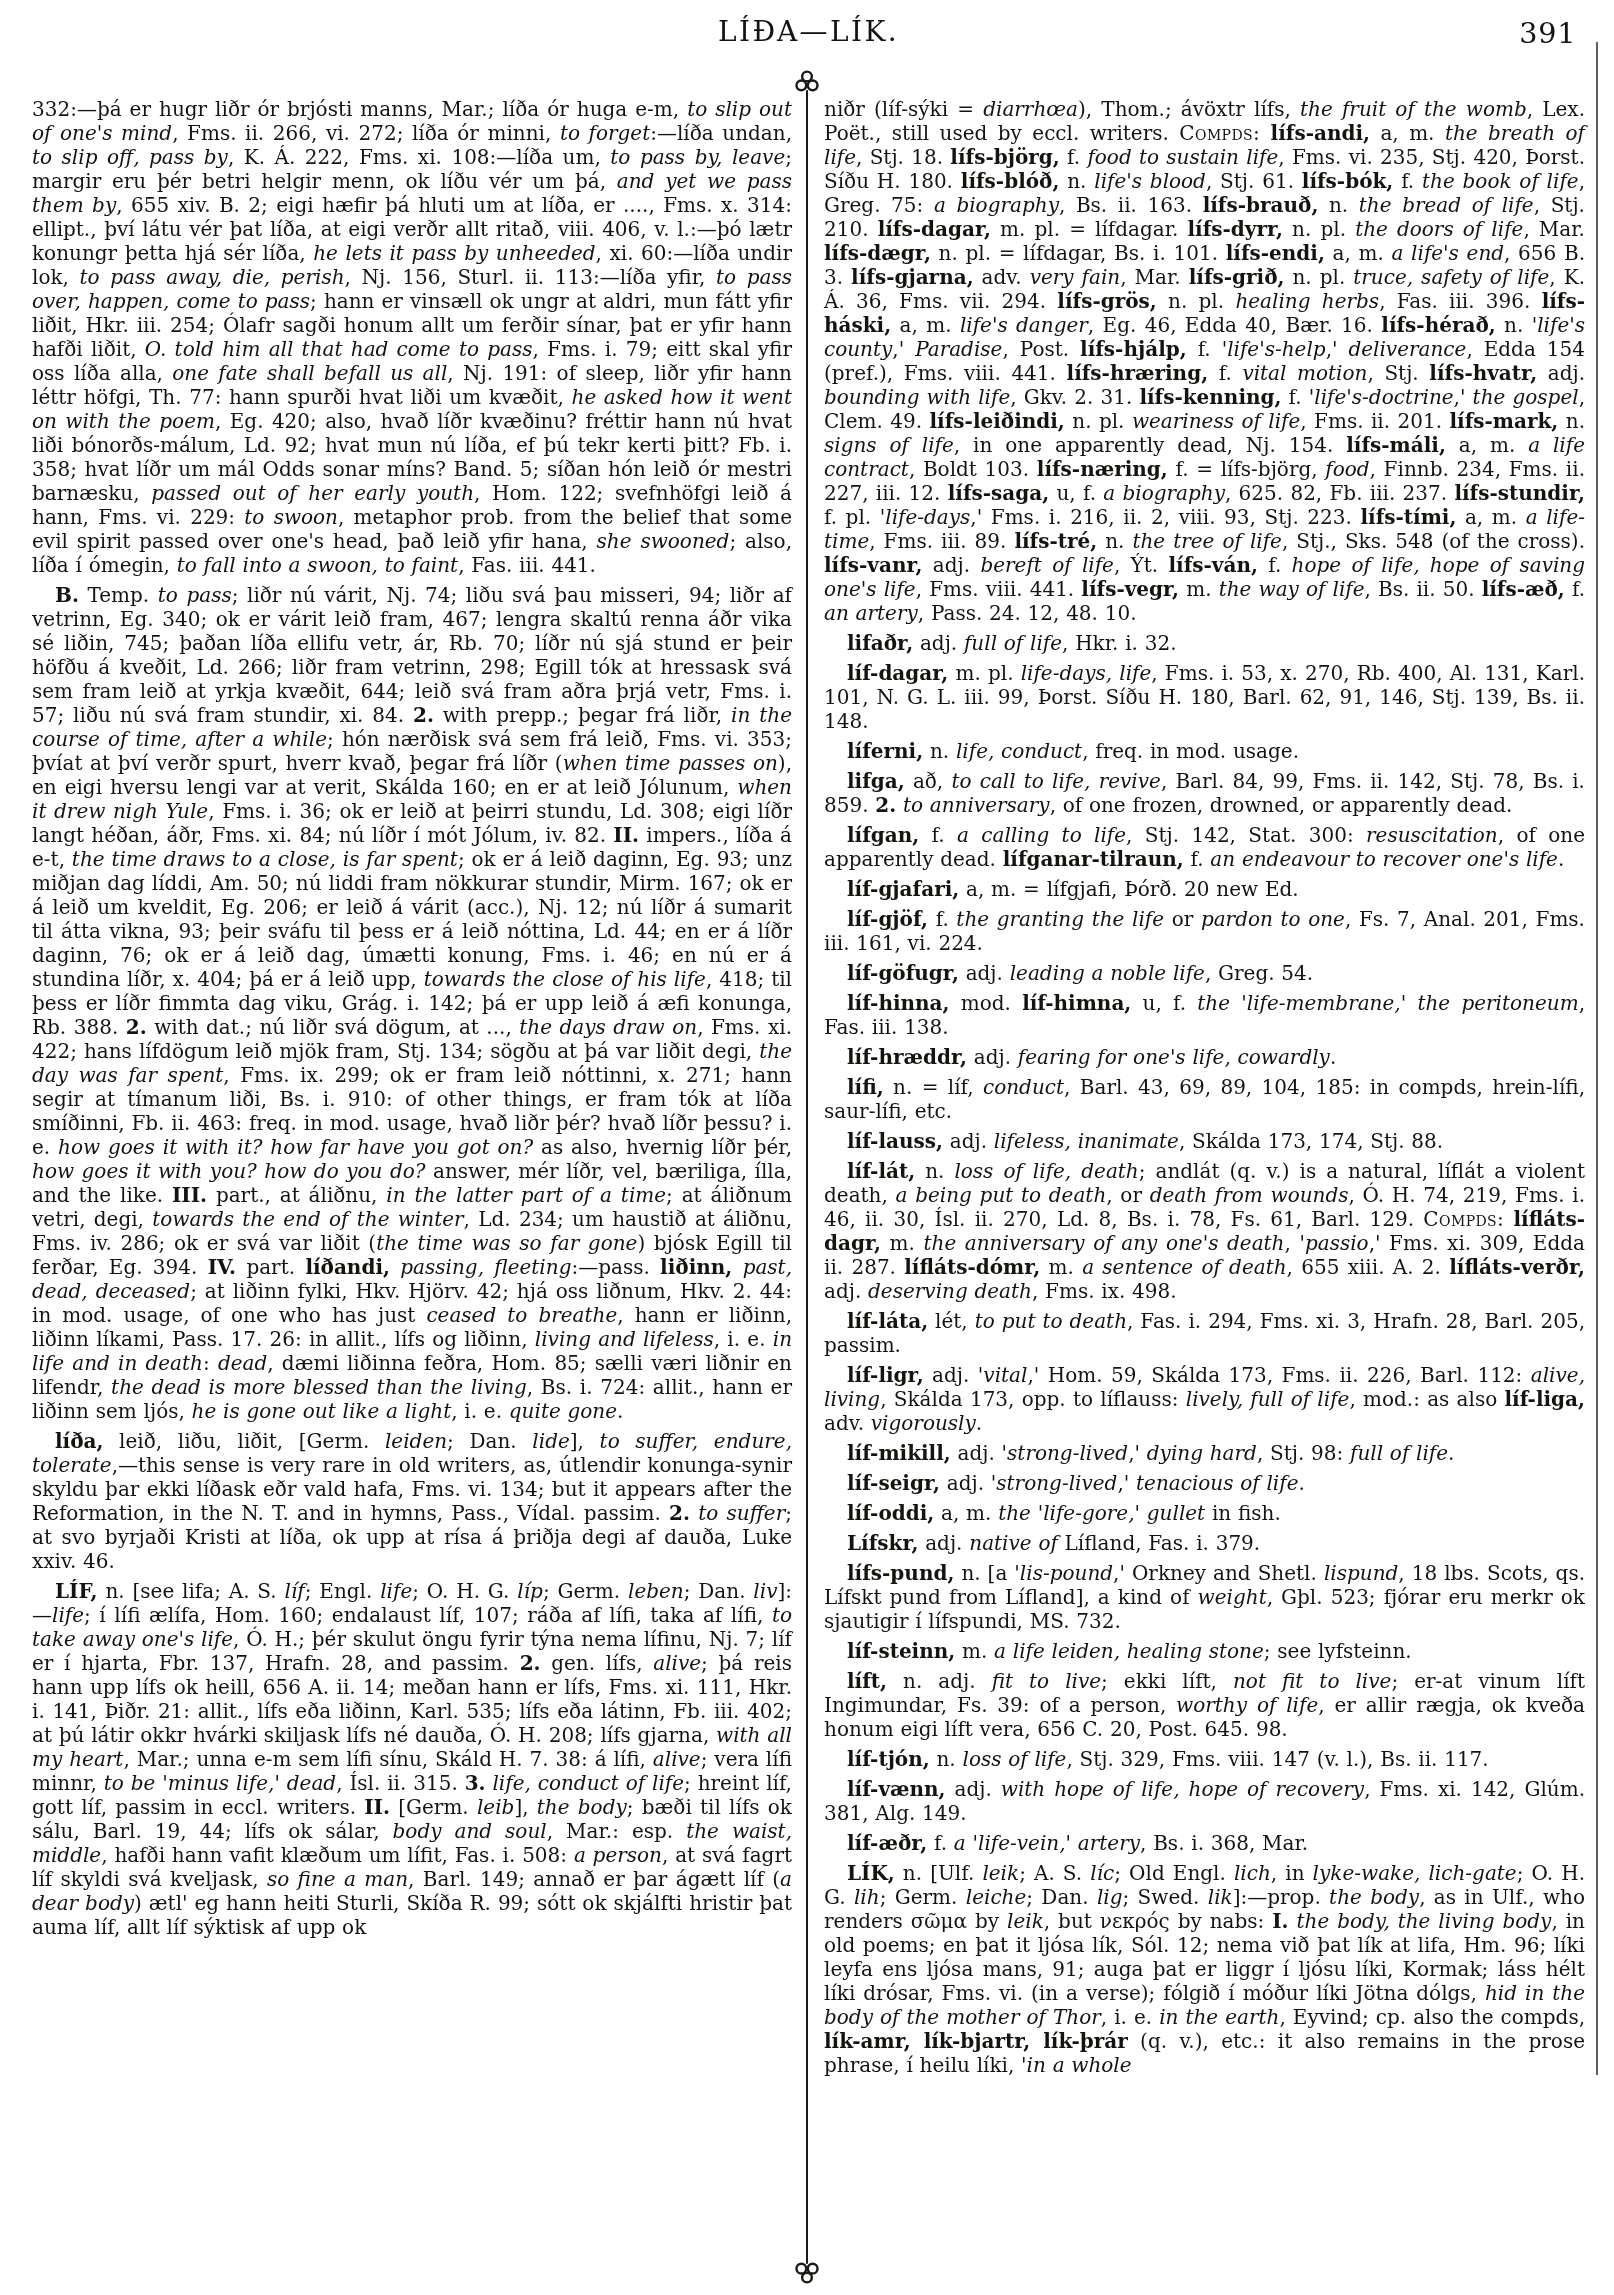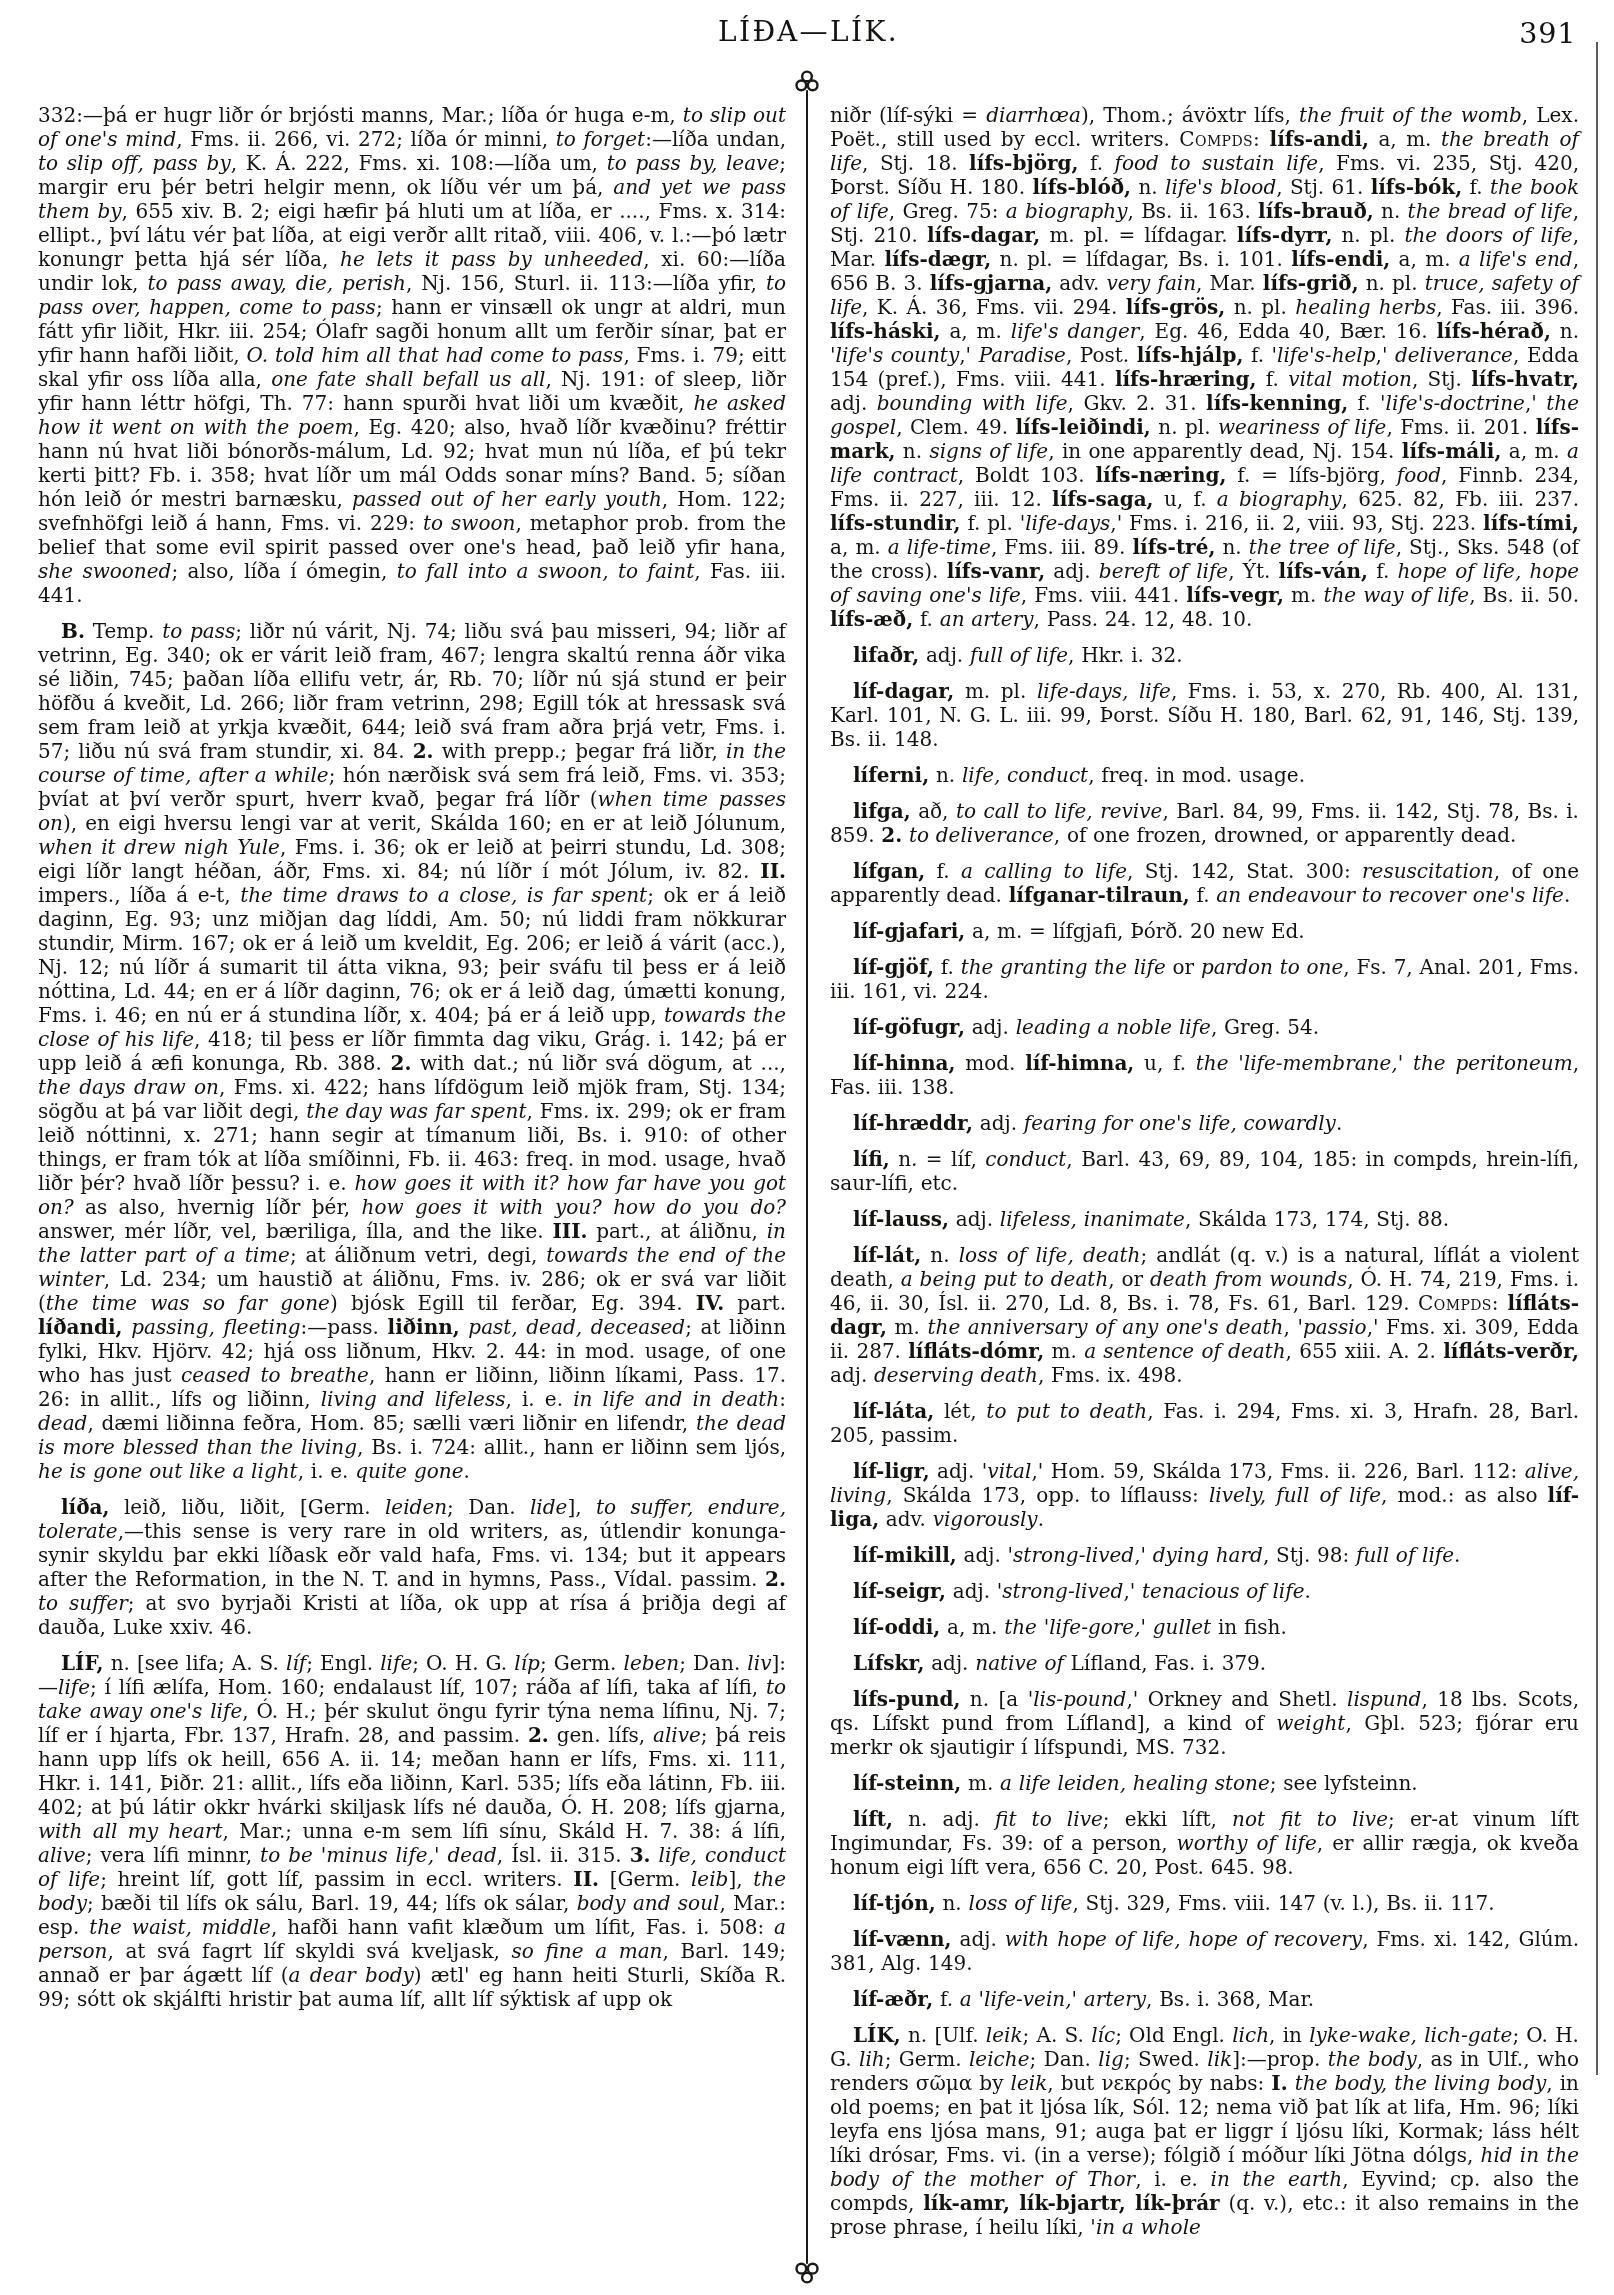--- a/index.html
+++ b/index.html
@@ -15,21 +15,21 @@
     font-weight:normal;
   }
   .pageno{position:absolute;right:14.7px;top:1.6px;font-size:28.6px;letter-spacing:0.8px;margin-left:12px;}
   .col{
     position:absolute;top:91px;height:2188px;overflow:hidden;
     font-size:20px;line-height:24px;text-align:justify;
     word-spacing:0.02em;
   }
   .col-left{left:26px;width:772px;}
   .col-right{left:818px;width:773px;}
-  .para{margin:12px;}
+  .para{margin:6px;}
   .para.ind{text-indent:1.15em;}
   .sc{font-variant:small-caps;letter-spacing:0.4px;}
   b{font-weight:bold;}
   i{font-style:italic;}
   .divider-line{
     position:absolute;left:806px;top:108px;width:1.6px;height:2136px;
     background:#1c1a17;
   }
   .ornament{position:absolute;left:793px;width:28px;height:42px;}
   .ornament.top{top:70px;}
@@ -53,21 +53,21 @@
       <p class="para">332:—þá er hugr liðr ór brjósti manns, Mar.; líða ór huga e-m, <i>to slip out of one's mind</i>, Fms. ii. 266, vi. 272; líða ór minni, <i>to forget</i>:—líða undan, <i>to slip off, pass by</i>, K. Á. 222, Fms. xi. 108:—líða um, <i>to pass by, leave</i>; margir eru þér betri helgir menn, ok líðu vér um þá, <i>and yet we pass them by</i>, 655 xiv. B. 2; eigi hæfir þá hluti um at líða, er ...., Fms. x. 314: ellipt., því látu vér þat líða, at eigi verðr allt ritað, viii. 406, v. l.:—þó lætr konungr þetta hjá sér líða, <i>he lets it pass by unheeded</i>, xi. 60:—líða undir lok, <i>to pass away, die, perish</i>, Nj. 156, Sturl. ii. 113:—líða yfir, <i>to pass over, happen, come to pass</i>; hann er vinsæll ok ungr at aldri, mun fátt yfir liðit, Hkr. iii. 254; Ólafr sagði honum allt um ferðir sínar, þat er yfir hann hafði liðit, <i>O. told him all that had come to pass</i>, Fms. i. 79; eitt skal yfir oss líða alla, <i>one fate shall befall us all</i>, Nj. 191: of sleep, liðr yfir hann léttr höfgi, Th. 77: hann spurði hvat liði um kvæðit, <i>he asked how it went on with the poem</i>, Eg. 420; also, hvað líðr kvæðinu? fréttir hann nú hvat liði bónorðs-málum, Ld. 92; hvat mun nú líða, ef þú tekr kerti þitt? Fb. i. 358; hvat líðr um mál Odds sonar míns? Band. 5; síðan hón leið ór mestri barnæsku, <i>passed out of her early youth</i>, Hom. 122; svefnhöfgi leið á hann, Fms. vi. 229: <i>to swoon</i>, metaphor prob. from the belief that some evil spirit passed over one's head, það leið yfir hana, <i>she swooned</i>; also, líða í ómegin, <i>to fall into a swoon, to faint</i>, Fas. iii. 441.</p>
       <p class="para ind"><b>B.</b> Temp. <i>to pass</i>; liðr nú várit, Nj. 74; liðu svá þau misseri, 94; liðr af vetrinn, Eg. 340; ok er várit leið fram, 467; lengra skaltú renna áðr vika sé liðin, 745; þaðan líða ellifu vetr, ár, Rb. 70; líðr nú sjá stund er þeir höfðu á kveðit, Ld. 266; liðr fram vetrinn, 298; Egill tók at hressask svá sem fram leið at yrkja kvæðit, 644; leið svá fram aðra þrjá vetr, Fms. i. 57; liðu nú svá fram stundir, xi. 84. <b>2.</b> with prepp.; þegar frá liðr, <i>in the course of time, after a while</i>; hón nærðisk svá sem frá leið, Fms. vi. 353; þvíat at því verðr spurt, hverr kvað, þegar frá líðr (<i>when time passes on</i>), en eigi hversu lengi var at verit, Skálda 160; en er at leið Jólunum, <i>when it drew nigh Yule</i>, Fms. i. 36; ok er leið at þeirri stundu, Ld. 308; eigi líðr langt héðan, áðr, Fms. xi. 84; nú líðr í mót Jólum, iv. 82. <b>II.</b> impers., líða á e-t, <i>the time draws to a close, is far spent</i>; ok er á leið daginn, Eg. 93; unz miðjan dag líddi, Am. 50; nú liddi fram nökkurar stundir, Mirm. 167; ok er á leið um kveldit, Eg. 206; er leið á várit (acc.), Nj. 12; nú líðr á sumarit til átta vikna, 93; þeir sváfu til þess er á leið nóttina, Ld. 44; en er á líðr daginn, 76; ok er á leið dag, úmætti konung, Fms. i. 46; en nú er á stundina líðr, x. 404; þá er á leið upp, <i>towards the close of his life</i>, 418; til þess er líðr fimmta dag viku, Grág. i. 142; þá er upp leið á æfi konunga, Rb. 388. <b>2.</b> with dat.; nú liðr svá dögum, at ..., <i>the days draw on</i>, Fms. xi. 422; hans lífdögum leið mjök fram, Stj. 134; sögðu at þá var liðit degi, <i>the day was far spent</i>, Fms. ix. 299; ok er fram leið nóttinni, x. 271; hann segir at tímanum liði, Bs. i. 910: of other things, er fram tók at líða smíðinni, Fb. ii. 463: freq. in mod. usage, hvað liðr þér? hvað líðr þessu? i. e. <i>how goes it with it? how far have you got on?</i> as also, hvernig líðr þér, <i>how goes it with you? how do you do?</i> answer, mér líðr, vel, bæriliga, ílla, and the like. <b>III.</b> part., at áliðnu, <i>in the latter part of a time</i>; at áliðnum vetri, degi, <i>towards the end of the winter</i>, Ld. 234; um haustið at áliðnu, Fms. iv. 286; ok er svá var liðit (<i>the time was so far gone</i>) bjósk Egill til ferðar, Eg. 394. <b>IV.</b> part. <b>líðandi,</b> <i>passing, fleeting</i>:—pass. <b>liðinn,</b> <i>past, dead, deceased</i>; at liðinn fylki, Hkv. Hjörv. 42; hjá oss liðnum, Hkv. 2. 44: in mod. usage, of one who has just <i>ceased to breathe</i>, hann er liðinn, liðinn líkami, Pass. 17. 26: in allit., lífs og liðinn, <i>living and lifeless</i>, i. e. <i>in life and in death</i>: <i>dead</i>, dæmi liðinna feðra, Hom. 85; sælli væri liðnir en lifendr, <i>the dead is more blessed than the living</i>, Bs. i. 724: allit., hann er liðinn sem ljós, <i>he is gone out like a light</i>, i. e. <i>quite gone</i>.</p>
       <p class="para ind"><b>líða,</b> leið, liðu, liðit, [Germ. <i>leiden</i>; Dan. <i>lide</i>], <i>to suffer, endure, tolerate</i>,—this sense is very rare in old writers, as, útlendir konunga-synir skyldu þar ekki líðask eðr vald hafa, Fms. vi. 134; but it appears after the Reformation, in the N. T. and in hymns, Pass., Vídal. passim. <b>2.</b> <i>to suffer</i>; at svo byrjaði Kristi at líða, ok upp at rísa á þriðja degi af dauða, Luke xxiv. 46.</p>
       <p class="para ind"><b>LÍF,</b> n. [see lifa; A. S. <i>líf</i>; Engl. <i>life</i>; O. H. G. <i>líp</i>; Germ. <i>leben</i>; Dan. <i>liv</i>]:—<i>life</i>; í lífi ælífa, Hom. 160; endalaust líf, 107; ráða af lífi, taka af lífi, <i>to take away one's life</i>, Ó. H.; þér skulut öngu fyrir týna nema lífinu, Nj. 7; líf er í hjarta, Fbr. 137, Hrafn. 28, and passim. <b>2.</b> gen. lífs, <i>alive</i>; þá reis hann upp lífs ok heill, 656 A. ii. 14; meðan hann er lífs, Fms. xi. 111, Hkr. i. 141, Þiðr. 21: allit., lífs eða liðinn, Karl. 535; lífs eða látinn, Fb. iii. 402; at þú látir okkr hvárki skiljask lífs né dauða, Ó. H. 208; lífs gjarna, <i>with all my heart</i>, Mar.; unna e-m sem lífi sínu, Skáld H. 7. 38: á lífi, <i>alive</i>; vera lífi minnr, <i>to be 'minus life,' dead</i>, Ísl. ii. 315. <b>3.</b> <i>life, conduct of life</i>; hreint líf, gott líf, passim in eccl. writers. <b>II.</b> [Germ. <i>leib</i>], <i>the body</i>; bæði til lífs ok sálu, Barl. 19, 44; lífs ok sálar, <i>body and soul</i>, Mar.: esp. <i>the waist, middle</i>, hafði hann vafit klæðum um lífit, Fas. i. 508: <i>a person</i>, at svá fagrt líf skyldi svá kveljask, <i>so fine a man</i>, Barl. 149; annað er þar ágætt líf (<i>a dear body</i>) ætl' eg hann heiti Sturli, Skíða R. 99; sótt ok skjálfti hristir þat auma líf, allt líf sýktisk af upp ok</p>
     </div>
   <div class="col col-right">
       <p class="para">niðr (líf-sýki = <i>diarrhœa</i>), Thom.; ávöxtr lífs, <i>the fruit of the womb</i>, Lex. Poët., still used by eccl. writers. <span class="sc">Compds:</span> <b>lífs-andi,</b> a, m. <i>the breath of life</i>, Stj. 18. <b>lífs-björg,</b> f. <i>food to sustain life</i>, Fms. vi. 235, Stj. 420, Þorst. Síðu H. 180. <b>lífs-blóð,</b> n. <i>life's blood</i>, Stj. 61. <b>lífs-bók,</b> f. <i>the book of life</i>, Greg. 75: <i>a biography</i>, Bs. ii. 163. <b>lífs-brauð,</b> n. <i>the bread of life</i>, Stj. 210. <b>lífs-dagar,</b> m. pl. = lífdagar. <b>lífs-dyrr,</b> n. pl. <i>the doors of life</i>, Mar. <b>lífs-dægr,</b> n. pl. = lífdagar, Bs. i. 101. <b>lífs-endi,</b> a, m. <i>a life's end</i>, 656 B. 3. <b>lífs-gjarna,</b> adv. <i>very fain</i>, Mar. <b>lífs-grið,</b> n. pl. <i>truce, safety of life</i>, K. Á. 36, Fms. vii. 294. <b>lífs-grös,</b> n. pl. <i>healing herbs</i>, Fas. iii. 396. <b>lífs-háski,</b> a, m. <i>life's danger</i>, Eg. 46, Edda 40, Bær. 16. <b>lífs-hérað,</b> n. '<i>life's county</i>,' <i>Paradise</i>, Post. <b>lífs-hjálp,</b> f. '<i>life's-help</i>,' <i>deliverance</i>, Edda 154 (pref.), Fms. viii. 441. <b>lífs-hræring,</b> f. <i>vital motion</i>, Stj. <b>lífs-hvatr,</b> adj. <i>bounding with life</i>, Gkv. 2. 31. <b>lífs-kenning,</b> f. '<i>life's-doctrine</i>,' <i>the gospel</i>, Clem. 49. <b>lífs-leiðindi,</b> n. pl. <i>weariness of life</i>, Fms. ii. 201. <b>lífs-mark,</b> n. <i>signs of life</i>, in one apparently dead, Nj. 154. <b>lífs-máli,</b> a, m. <i>a life contract</i>, Boldt 103. <b>lífs-næring,</b> f. = lífs-björg, <i>food</i>, Finnb. 234, Fms. ii. 227, iii. 12. <b>lífs-saga,</b> u, f. <i>a biography</i>, 625. 82, Fb. iii. 237. <b>lífs-stundir,</b> f. pl. '<i>life-days</i>,' Fms. i. 216, ii. 2, viii. 93, Stj. 223. <b>lífs-tími,</b> a, m. <i>a life-time</i>, Fms. iii. 89. <b>lífs-tré,</b> n. <i>the tree of life</i>, Stj., Sks. 548 (of the cross). <b>lífs-vanr,</b> adj. <i>bereft of life</i>, Ýt. <b>lífs-ván,</b> f. <i>hope of life, hope of saving one's life</i>, Fms. viii. 441. <b>lífs-vegr,</b> m. <i>the way of life</i>, Bs. ii. 50. <b>lífs-æð,</b> f. <i>an artery</i>, Pass. 24. 12, 48. 10.</p>
       <p class="para ind"><b>lifaðr,</b> adj. <i>full of life</i>, Hkr. i. 32.</p>
       <p class="para ind"><b>líf-dagar,</b> m. pl. <i>life-days, life</i>, Fms. i. 53, x. 270, Rb. 400, Al. 131, Karl. 101, N. G. L. iii. 99, Þorst. Síðu H. 180, Barl. 62, 91, 146, Stj. 139, Bs. ii. 148.</p>
       <p class="para ind"><b>líferni,</b> n. <i>life, conduct</i>, freq. in mod. usage.</p>
-      <p class="para ind"><b>lifga,</b> að, <i>to call to life, revive</i>, Barl. 84, 99, Fms. ii. 142, Stj. 78, Bs. i. 859. <b>2.</b> <i>to deliverance</i>, of one frozen, drowned, or apparently dead.</p>
+      <p class="para ind"><b>lifga,</b> að, <i>to call to life, revive</i>, Barl. 84, 99, Fms. ii. 142, Stj. 78, Bs. i. 859. <b>2.</b> <i>to anniversary</i>, of one frozen, drowned, or apparently dead.</p>
       <p class="para ind"><b>lífgan,</b> f. <i>a calling to life</i>, Stj. 142, Stat. 300: <i>resuscitation</i>, of one apparently dead. <b>lífganar-tilraun,</b> f. <i>an endeavour to recover one's life</i>.</p>
       <p class="para ind"><b>líf-gjafari,</b> a, m. = lífgjafi, Þórð. 20 new Ed.</p>
       <p class="para ind"><b>líf-gjöf,</b> f. <i>the granting the life</i> or <i>pardon to one</i>, Fs. 7, Anal. 201, Fms. iii. 161, vi. 224.</p>
       <p class="para ind"><b>líf-göfugr,</b> adj. <i>leading a noble life</i>, Greg. 54.</p>
       <p class="para ind"><b>líf-hinna,</b> mod. <b>líf-himna,</b> u, f. <i>the 'life-membrane,' the peritoneum</i>, Fas. iii. 138.</p>
       <p class="para ind"><b>líf-hræddr,</b> adj. <i>fearing for one's life, cowardly</i>.</p>
       <p class="para ind"><b>lífi,</b> n. = líf, <i>conduct</i>, Barl. 43, 69, 89, 104, 185: in compds, hrein-lífi, saur-lífi, etc.</p>
       <p class="para ind"><b>líf-lauss,</b> adj. <i>lifeless, inanimate</i>, Skálda 173, 174, Stj. 88.</p>
       <p class="para ind"><b>líf-lát,</b> n. <i>loss of life, death</i>; andlát (q. v.) is a natural, líflát a violent death, <i>a being put to death</i>, or <i>death from wounds</i>, Ó. H. 74, 219, Fms. i. 46, ii. 30, Ísl. ii. 270, Ld. 8, Bs. i. 78, Fs. 61, Barl. 129. <span class="sc">Compds:</span> <b>lífláts-dagr,</b> m. <i>the anniversary of any one's death</i>, '<i>passio</i>,' Fms. xi. 309, Edda ii. 287. <b>lífláts-dómr,</b> m. <i>a sentence of death</i>, 655 xiii. A. 2. <b>lífláts-verðr,</b> adj. <i>deserving death</i>, Fms. ix. 498.</p>
       <p class="para ind"><b>líf-láta,</b> lét, <i>to put to death</i>, Fas. i. 294, Fms. xi. 3, Hrafn. 28, Barl. 205, passim.</p>

